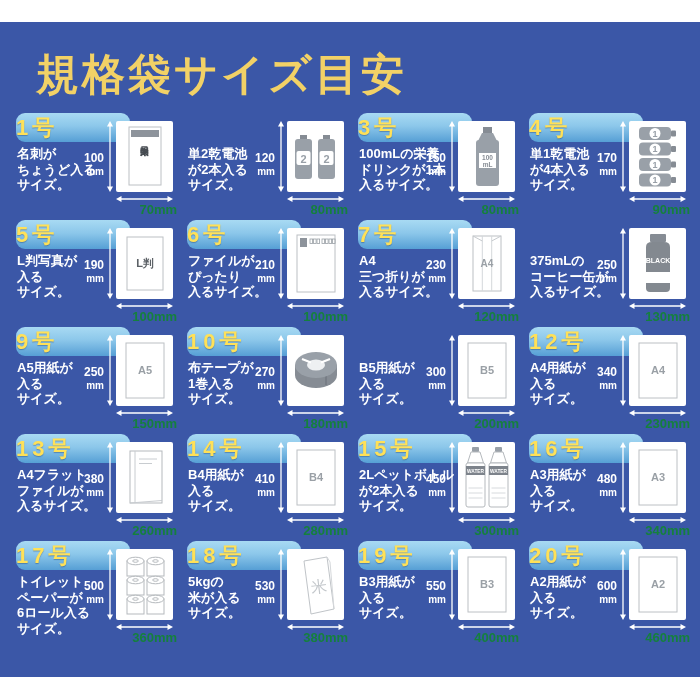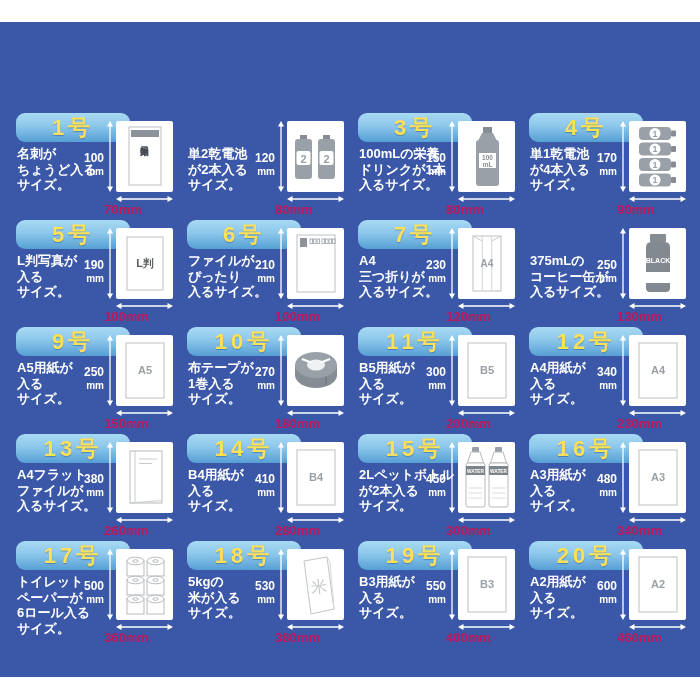--- a/index.html
+++ b/index.html
@@ -6,41 +6,42 @@
   .canvas{position:relative;width:700px;height:700px;background:#ffffff;overflow:hidden;
           font-family:"Liberation Sans","DejaVu Sans",sans-serif;}
   .blue-bg{position:absolute;left:0;top:22px;width:700px;height:655px;background:#3b57a7;}
   .title{position:absolute;left:36px;top:46px;font-size:43px;font-weight:bold;color:#f2d166;
          letter-spacing:3px;white-space:nowrap;}
   .grid{position:absolute;left:16px;top:113px;display:grid;
         grid-template-columns:repeat(4,167px);grid-auto-rows:107px;column-gap:4px;}
   .cell{position:relative;}
   .banner{position:absolute;left:0;top:0;width:114px;height:29px;border-radius:9px;
           background:linear-gradient(180deg,#a8daf3 0%,#8cc7ea 45%,#569fd5 100%);
-          display:flex;align-items:center;justify-content:center;}
+          display:flex;align-items:center;}
   .num{font-size:22px;font-weight:bold;color:#ffe158;letter-spacing:4px;
        text-shadow:0 1px 1px rgba(20,40,90,.35);}
   .desc{position:absolute;left:1px;top:33px;font-size:13px;font-weight:bold;color:#fff;
         line-height:15.5px;}
   .desc div{white-space:nowrap;}
   .vdim{position:absolute;left:40px;top:39px;width:48px;text-align:right;color:#fff;
         font-weight:bold;font-size:12px;line-height:13px;}
   .vdim .vunit{font-size:10px;}
   .varrow{position:absolute;left:90px;top:8px;}
   .ibox{position:absolute;left:100px;top:8px;width:57px;height:71px;background:#fff;
         border-radius:2px;display:flex;align-items:center;justify-content:center;}
   .harrow{position:absolute;left:100px;top:82px;}
-  .wlabel{position:absolute;left:88px;top:89px;width:81px;text-align:left;color:#be185d;
+  .wlabel{position:absolute;left:80px;top:89px;width:81px;text-align:right;color:#15803d;
           font-weight:bold;font-size:13px;}
 </style>
 </head>
 <body>
 
 <div class="canvas">
   <div class="blue-bg"></div>
+  <div class="title">規格袋サイズ目安</div>
   <div class="grid" id="grid">
   <div class="cell">
     <div class="banner">
       <span class="num">1号</span>
     </div>
     <div class="desc">
           <div>名刺が</div>
           <div>ちょうど入る</div>
           <div>サイズ。</div>
         </div>
@@ -383,23 +384,20 @@
         </div>
     <svg class="harrow" width="57" height="8" viewBox="0 0 57 8">
       <line x1="4" y1="4" x2="53" y2="4" stroke="#fff" stroke-width="1.3"></line>
       <path d="M0 4 L5.5 1 L5.5 7 Z" fill="#fff"></path>
       <path d="M57 4 L51.5 1 L51.5 7 Z" fill="#fff"></path>
     </svg>
     <div class="wlabel">180mm</div>
   </div>
 
   <div class="cell">
-    <div class="banner">
-      <span class="num">11号</span>
-    </div>
     <div class="desc">
           <div>B5用紙が</div>
           <div>入る</div>
           <div>サイズ。</div>
         </div>
     <div class="vdim">
       <div class="vval">300</div>
       <div class="vunit">mm</div>
     </div>
     <svg class="varrow" width="8" height="71" viewBox="0 0 8 71">

